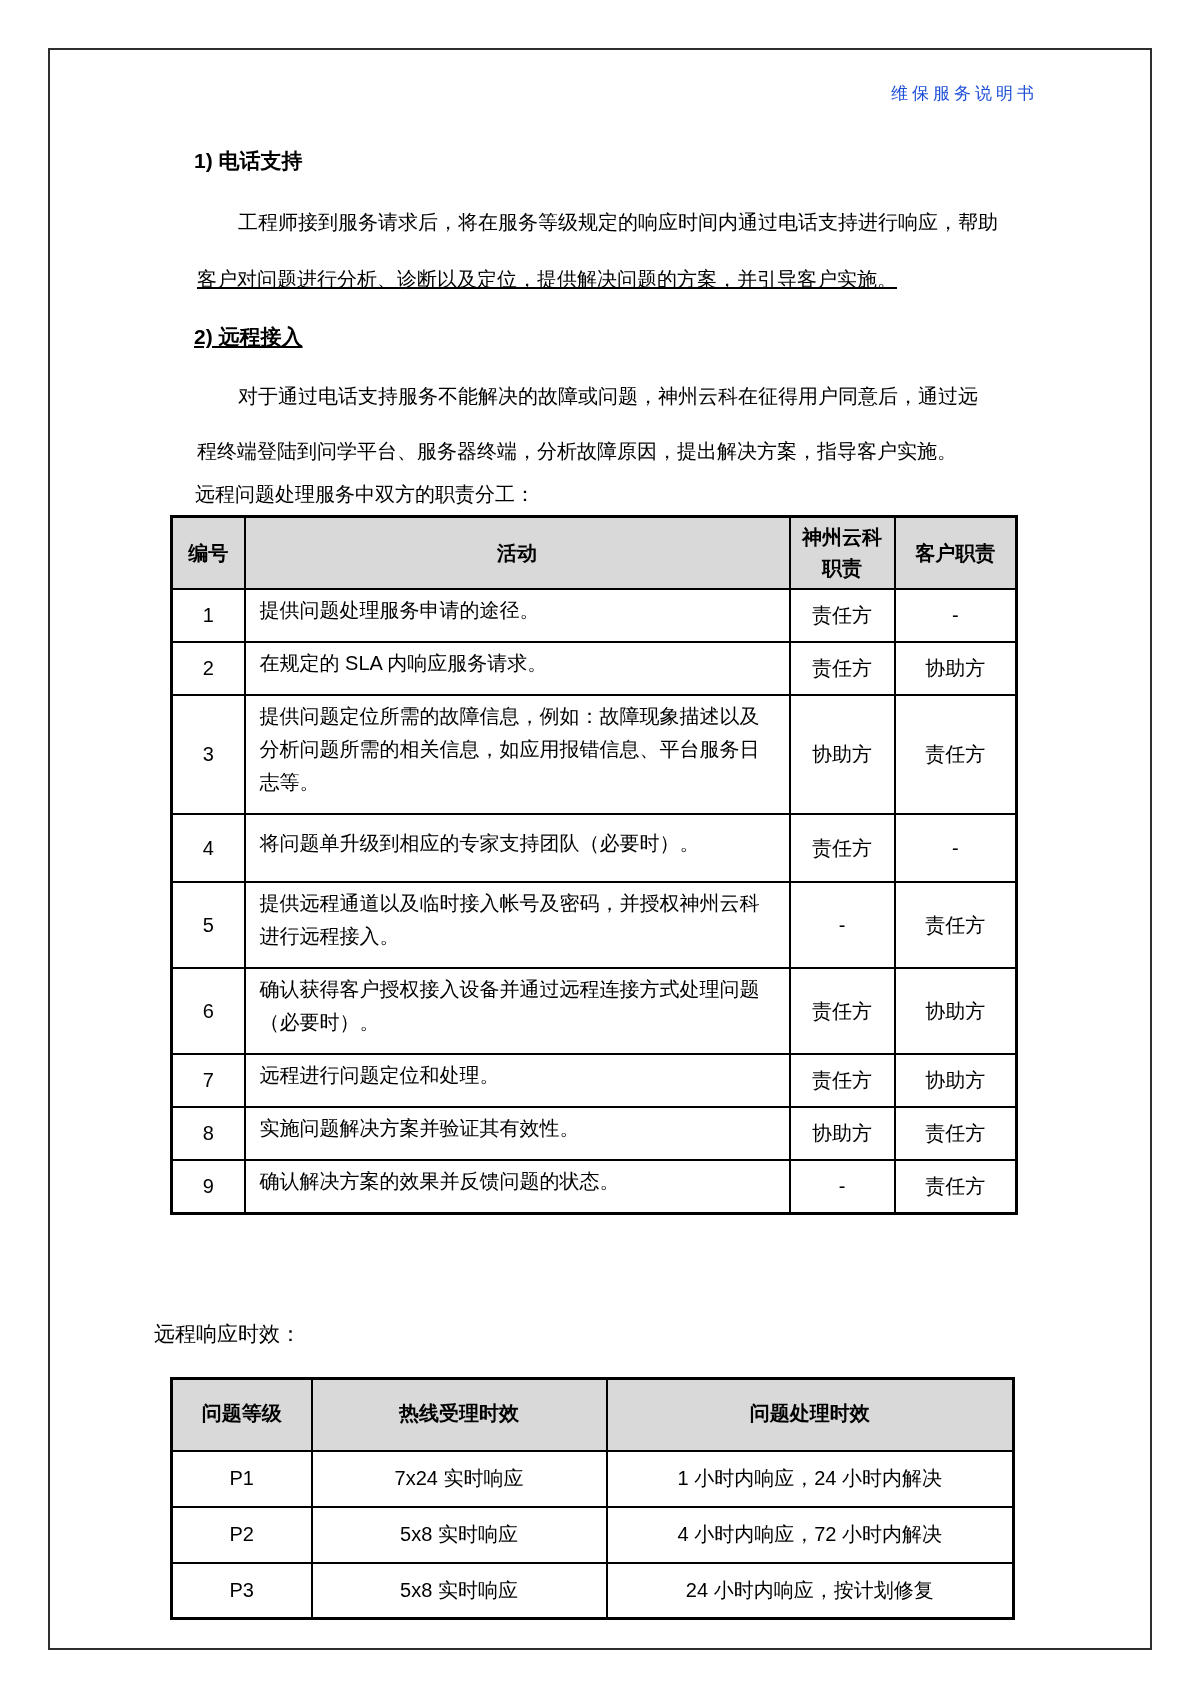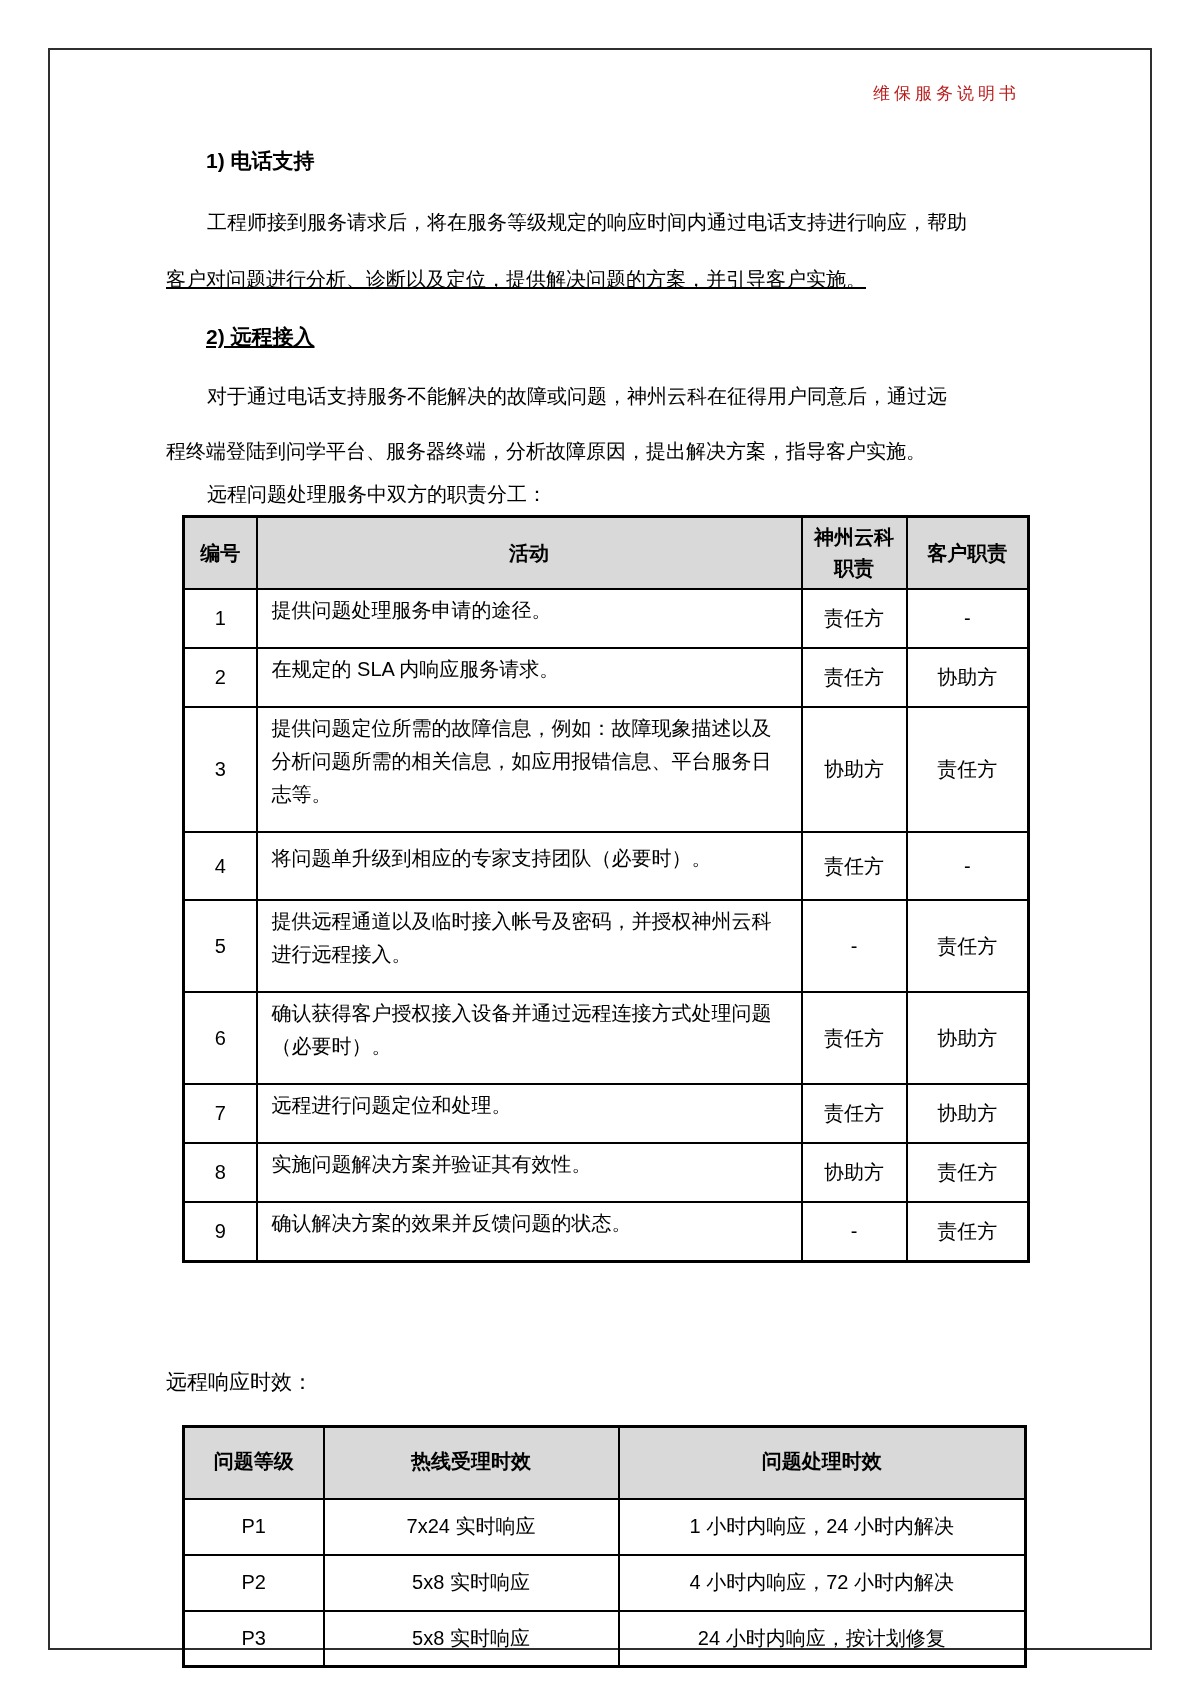--- a/index.html
+++ b/index.html
@@ -17,42 +17,43 @@
     overflow:hidden;
   }
   .frame{
     position:absolute;
     left:48px;top:48px;right:48px;bottom:48px;
     border:2px solid var(--frame-border);
     background:#ffffff;
   }
   .doc-header{
     position:absolute;
-    top:32px;right:130px;
+    top:32px;right:112px;
     font-family:"Liberation Serif",serif;
     font-size:17px;
     letter-spacing:4px;
-    color:#b91c1c;
+    color:#1d4ed8;
   }
   .content{
     position:absolute;
-    left:116px;      
+    left:104px;      
     top:82px;        
     width:872px;
   }
   .num-heading{
     margin:14px 0 0 40px;
     font-size:21px;
     font-weight:bold;
     line-height:29px;
   }
   .line{
     font-size:20px;
     line-height:29px;
     white-space:nowrap;
+    margin-left:43px;
   }
   .line.indent{padding-left:41px;}
   .gap-33{margin-top:33px;}
   .gap-28{margin-top:28px;text-decoration:underline;}
   .gap-31{margin-top:31px;}
   .gap-26{margin-top:26px;}
   .table-intro{
     margin:14px 0 0 41px;
     font-size:20px;
     line-height:29px;
@@ -76,21 +77,21 @@
     background:var(--thead-bg);
     font-weight:bold;
     line-height:31px;
   }
   .doc-table td{line-height:33px;}
   .resp-table{width:845px;margin-top:6px;}
   .resp-table col:nth-child(1){width:73px;}
   .resp-table col:nth-child(2){width:545px;}
   .resp-table col:nth-child(3){width:105px;}
   .resp-table col:nth-child(4){width:122px;}
-  .resp-table td:nth-child(2){text-align:left;padding:4px 10px 20px 14px;}
+  .resp-table td:nth-child(2){text-align:left;padding:4px 10px 14px 14px;}
   .resp-table thead tr{height:64px;}
   .resp-table tbody tr:nth-child(1){height:50px;}
   .resp-table tbody tr:nth-child(2){height:48px;}
   .resp-table tbody tr:nth-child(3){height:110px;}
   .resp-table tbody tr:nth-child(4){height:68px;}
   .resp-table tbody tr:nth-child(5){height:70px;}
   .resp-table tbody tr:nth-child(6){height:70px;}
   .resp-table tbody tr:nth-child(7){height:47px;}
   .resp-table tbody tr:nth-child(8){height:46px;}
   .resp-table tbody tr:nth-child(9){height:46px;}

